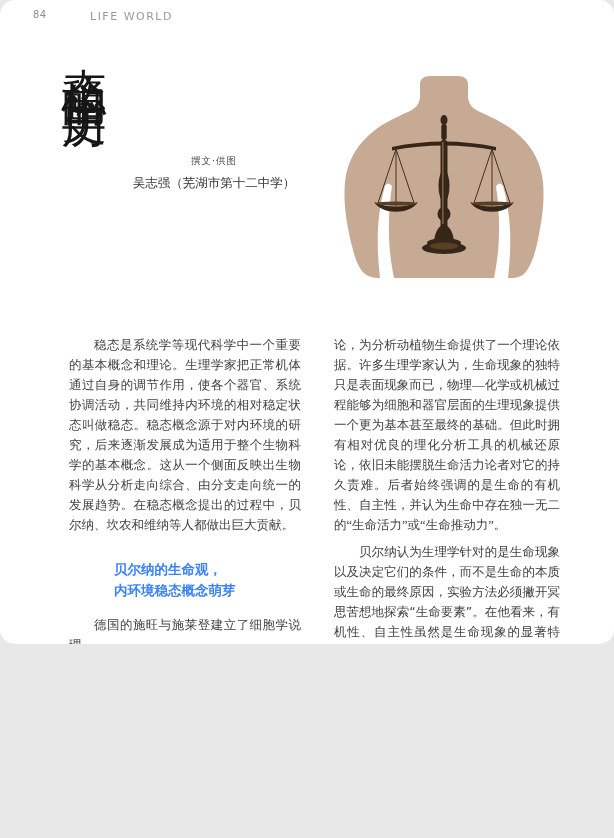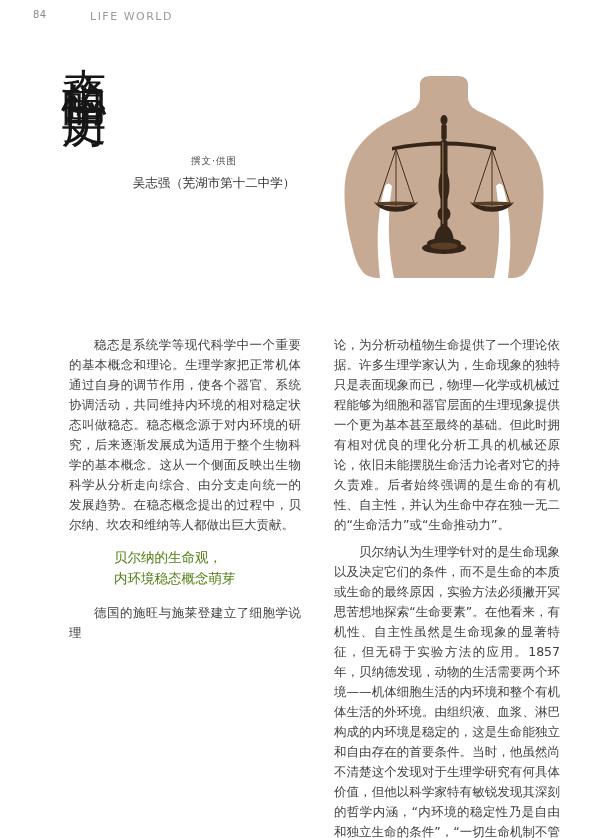--- a/index.html
+++ b/index.html
@@ -1,19 +1,20 @@
 <!DOCTYPE html>
 <html><head>
 <meta charset="utf-8">
 <style>
   html,body{margin:0;padding:0;background:#e8e8e8;}
   .page{
-    position:relative;width:614px;height:838px;background:#ffffff;
+    position:relative;width:614px;height:644px;background:#ffffff;
     margin:0 auto;overflow:hidden;
     font-family:"DejaVu Sans","Liberation Sans",sans-serif;
+    border-radius:15px;
   }
   
   .hdr-num{position:absolute;left:33px;top:9px;font-size:10px;color:#8c8c8c;letter-spacing:.5px;}
   .hdr-brand{position:absolute;left:90px;top:10px;font-size:11px;color:#9a9a9a;letter-spacing:1.5px;}
   
   .vtitle{
     position:absolute;left:56px;top:72px;height:250px;
     writing-mode:vertical-rl;text-orientation:upright;
     font-family:"DejaVu Serif","Liberation Serif",serif;
     font-size:45px;color:#161616;letter-spacing:-8px;line-height:56px;
@@ -23,23 +24,23 @@
   .byline .role{font-size:9.5px;color:#4a4a4a;letter-spacing:1px;}
   .byline .author{font-size:12.5px;margin-top:7px;color:#333;}
   
   .illus{position:absolute;left:338px;top:74px;width:212px;height:208px;}
   
   .col{position:absolute;top:328px;color:#3f3f3f;font-size:12.5px;line-height:20px;
        text-align:justify;text-justify:inter-ideograph;}
   .col1{left:62px;width:246px;}
   .col2{left:327px;width:240px;}
   .col p{margin:7px;text-indent:2em;}
-  .col p.noindent{text-indent:0;}
-  .subhead{font-weight:normal;color:#4d7c0f;font-size:13.5px;line-height:21px;
-           margin:12px 0 14px 52px;}
+  .col p.noindent{text-indent:0;font-family:Liberation Serif, serif;}
+  .subhead{font-weight:bold;color:#3b82f6;font-size:13.5px;line-height:21px;
+           margin:24px 0 14px 52px;}
 </style>
 </head>
 <body>
 
 <div class="page">
 
   <div class="hdr-num">84</div>
   <div class="hdr-brand">LIFE WORLD</div>
 
   <div class="vtitle">历史里的稳态</div>

